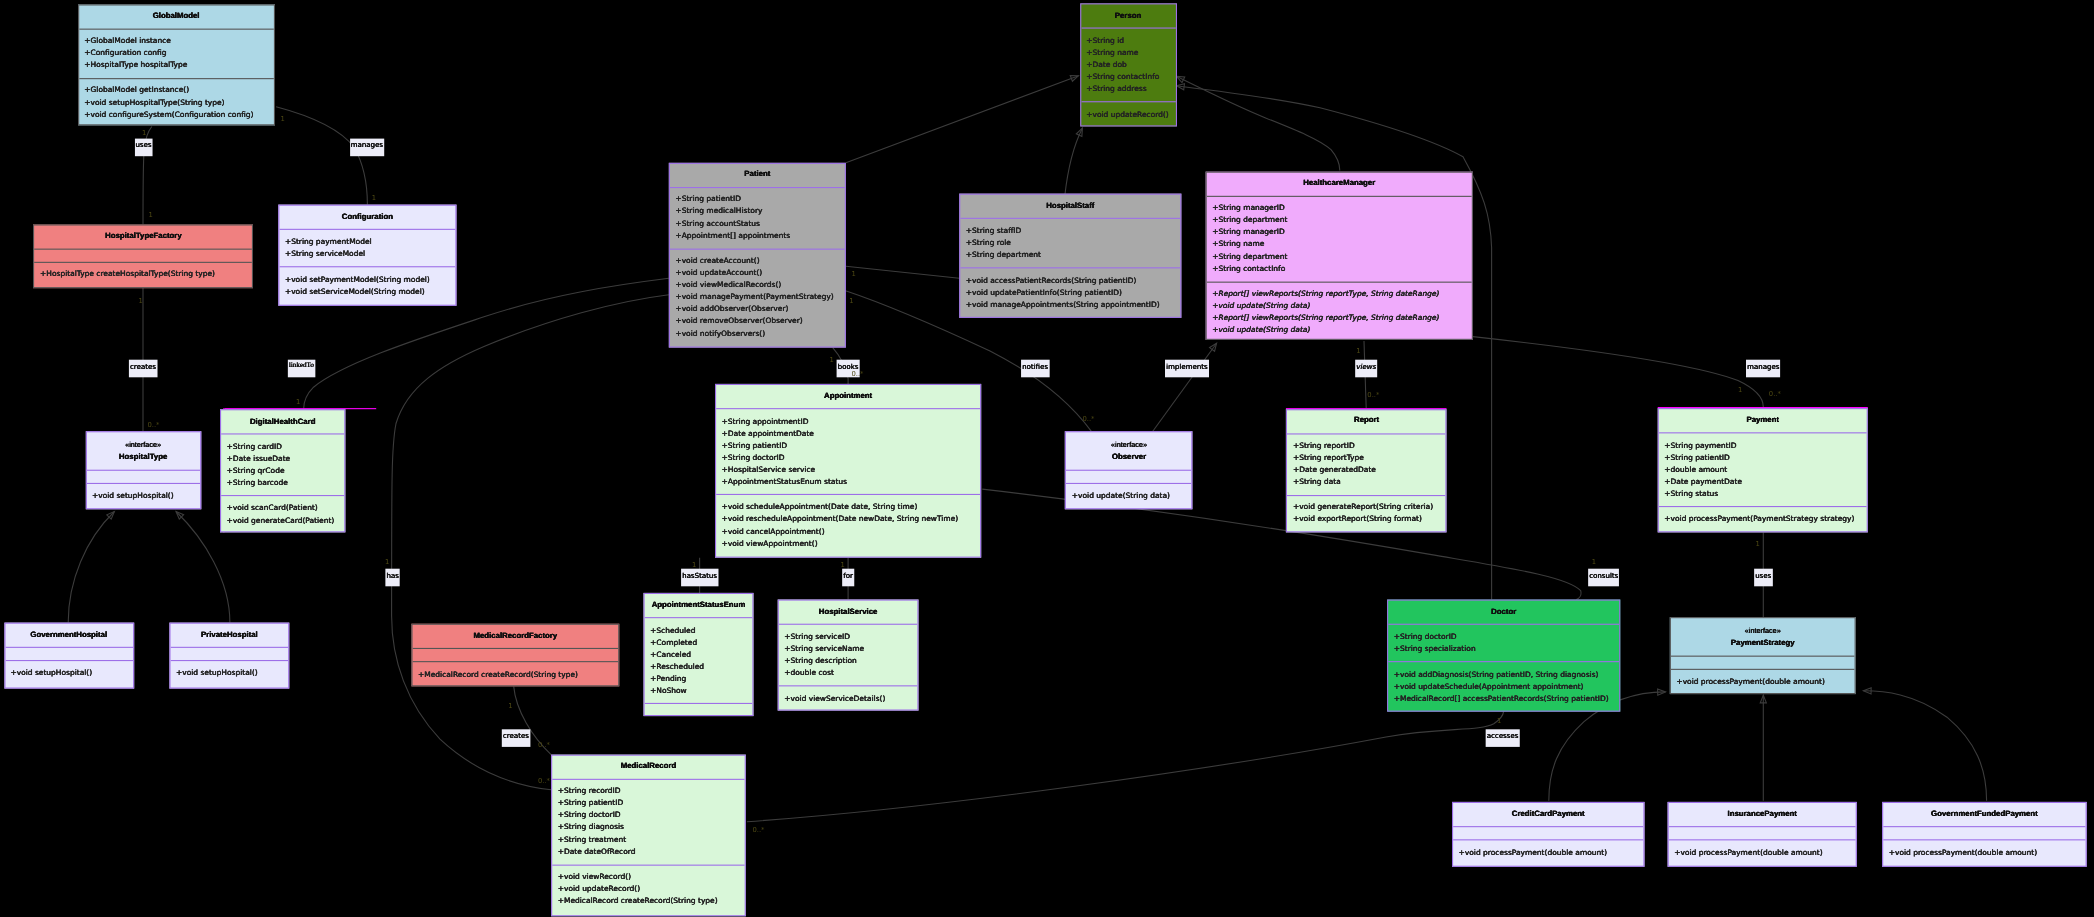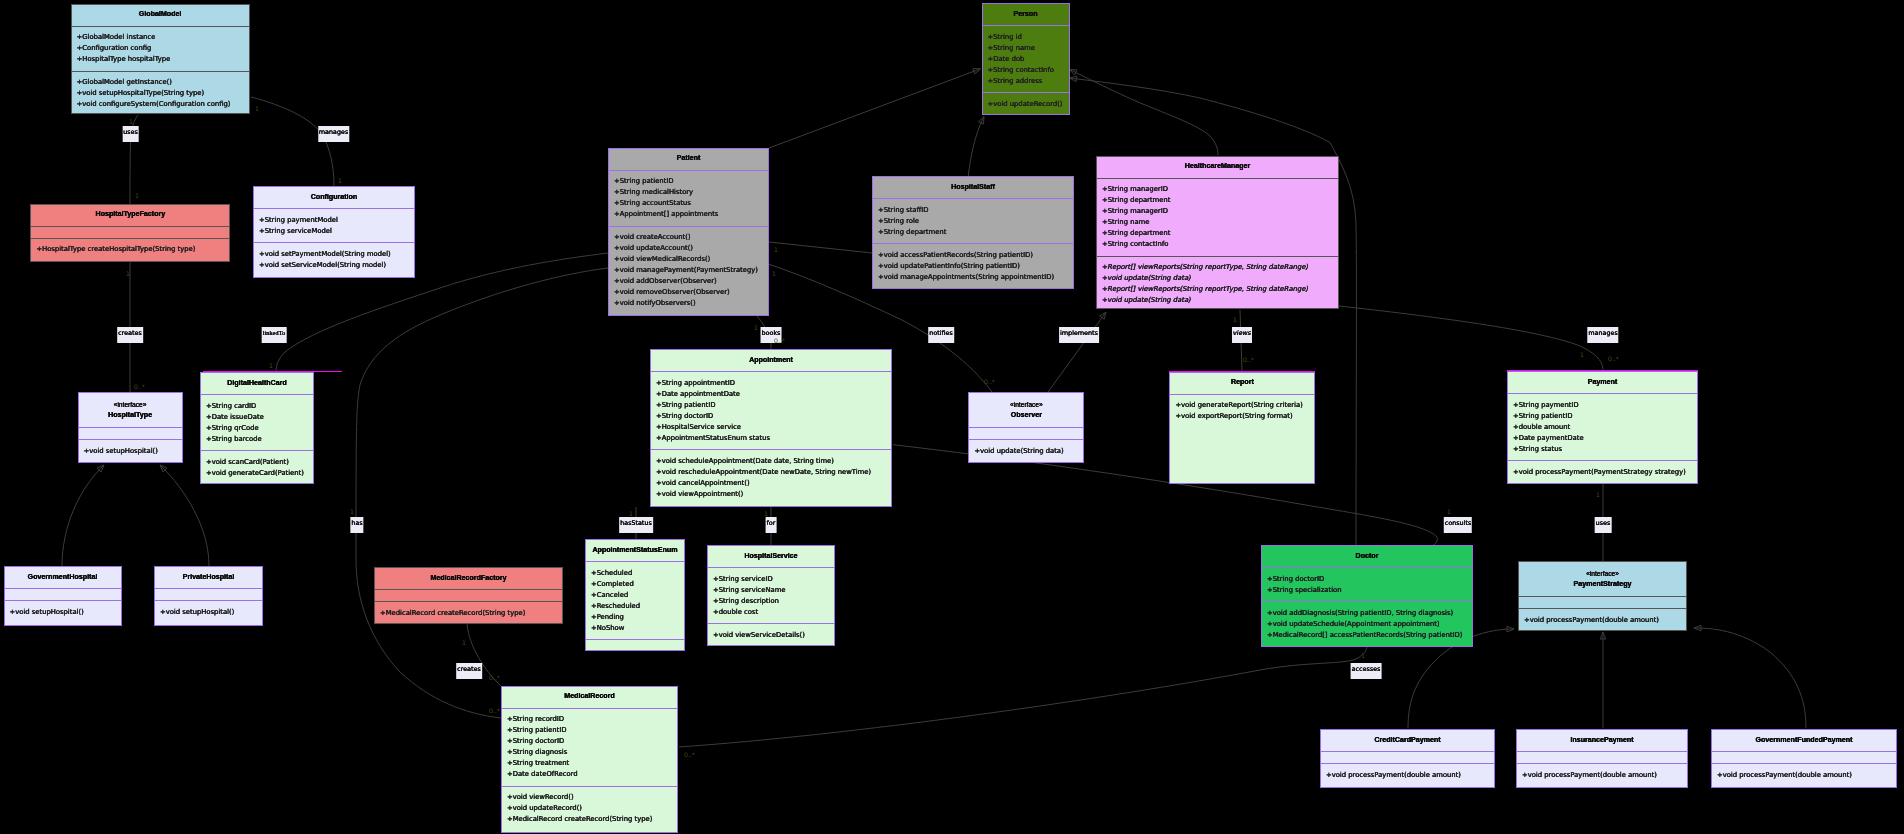--- a/index.html
+++ b/index.html
@@ -224,20 +224,26 @@
       <div class="sec" style="border-top-color: rgb(157, 111, 232);"></div>
       <div class="sec last" style="border-top-color: rgb(157, 111, 232);">
         <div class="row">+void update(String data)</div>
       </div>
     </div>
     <div style="position: absolute; background: rgb(255, 0, 255); left: 1169.4px; top: 370.7px; width: 146px; height: 1px;"></div>
     <div class="cls" style="left: 1169.4px; top: 371.7px; width: 146px; height: 112px; background: rgb(217, 247, 217); border-color: rgb(157, 111, 232);">
       <div class="hdr" style="height: 21px; flex: 0 0 auto;">
         <div>Report</div>
       </div>
+      <div class="sec" style="border-top-color: rgb(157, 111, 232);">
+        <div class="row">+String reportID</div>
+        <div class="row">+String reportType</div>
+        <div class="row">+Date generatedDate</div>
+        <div class="row">+String data</div>
+      </div>
       <div class="sec last" style="border-top-color: rgb(157, 111, 232);">
         <div class="row">+void generateReport(String criteria)</div>
         <div class="row">+void exportReport(String format)</div>
       </div>
     </div>
     <div style="position: absolute; background: rgb(255, 0, 255); left: 1507px; top: 370px; width: 191px; height: 1px;"></div>
     <div class="cls" style="left: 1507px; top: 371px; width: 191px; height: 113px; background: rgb(217, 247, 217); border-color: rgb(157, 111, 232);">
       <div class="hdr" style="height: 21px; flex: 0 0 auto;">
         <div>Payment</div>
       </div>

